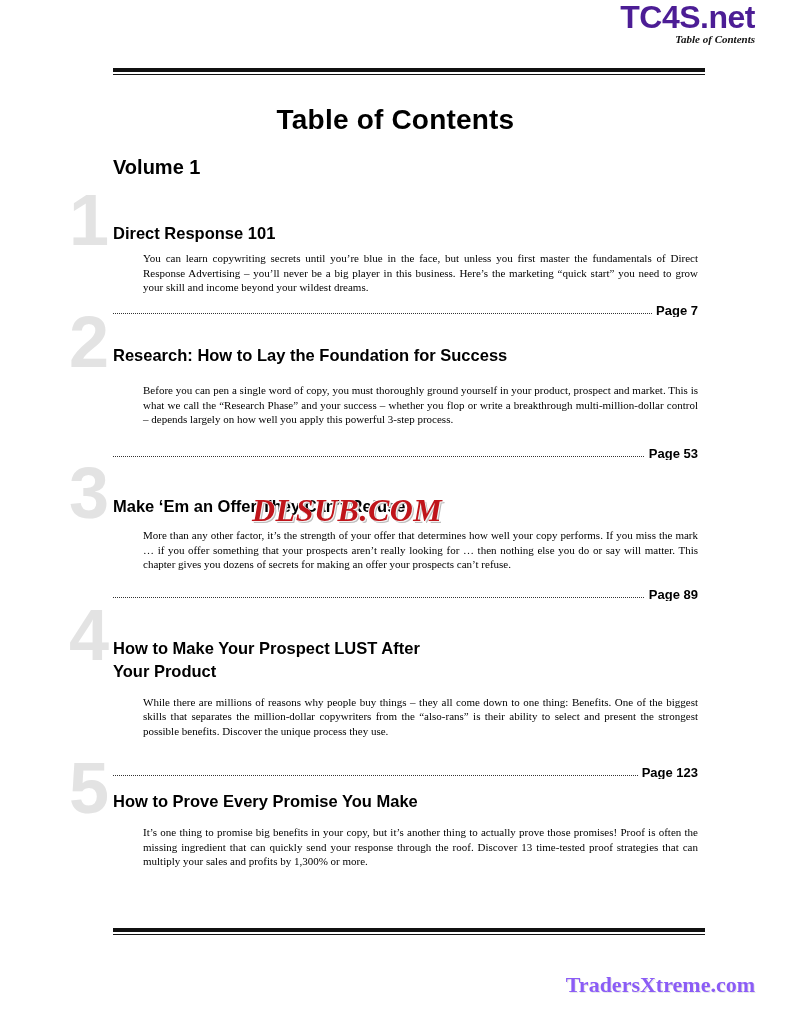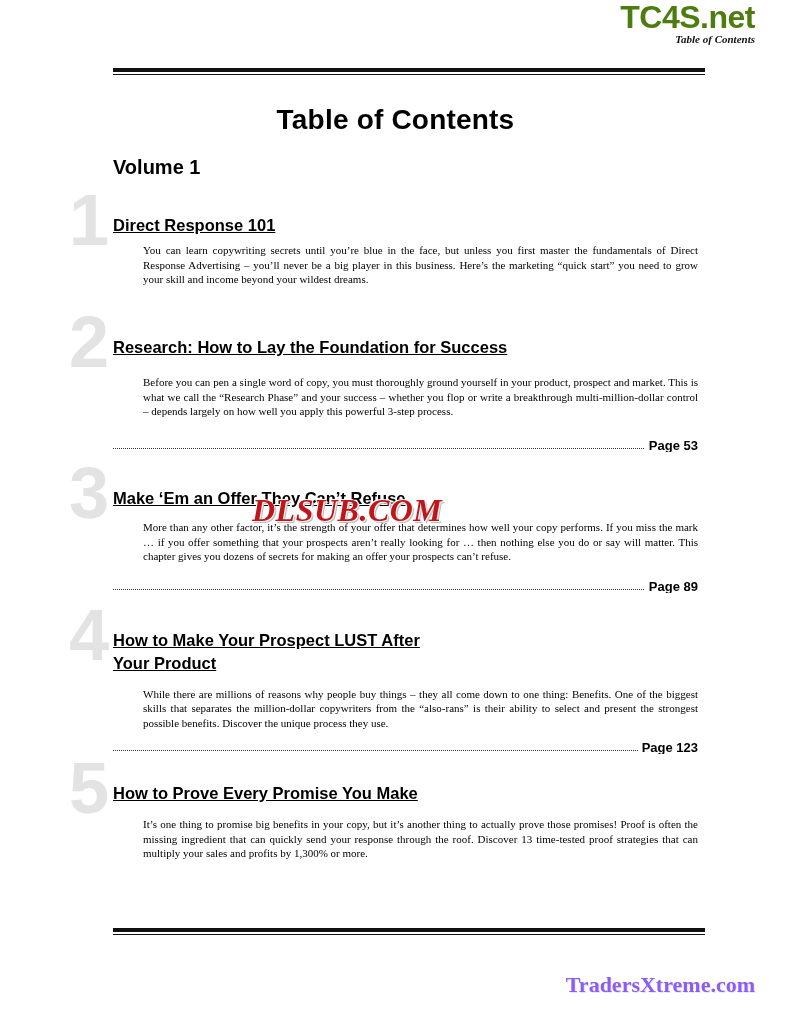--- a/index.html
+++ b/index.html
@@ -21,21 +21,21 @@
     position: absolute;
     top: 0;
     right: 36px;
     text-align: right;
   }
   .brand {
     font-family: "Liberation Sans", sans-serif;
     font-weight: bold;
     font-size: 32px;
     letter-spacing: -0.5px;
-    color: #4d7c0f;
+    color: #4c1d95;
     line-height: 1.1;
   }
   .brand-sub {
     font-family: "Liberation Serif", serif;
     font-style: italic;
     font-weight: bold;
     font-size: 11px;
     color: #111;
     margin-top: -2px;
   }
@@ -146,22 +146,21 @@
     font-size: 72px;
     color: #e3e3e3;
     line-height: 1;
     user-select: none;
   }
   .entry-title {
     font-family: "Liberation Sans", sans-serif;
     font-weight: bold;
     font-size: 16.5px;
     line-height: 1.38;
-    margin: 8px 0 6px 0;
-    text-decoration: underline;
+    margin: 16px 0 6px 0;
   }
   .entry-body {
     font-family: "Liberation Serif", serif;
     font-size: 11px;
     line-height: 1.35;
     text-align: justify;
     margin: 0 0 0 30px;
     width: 555px;
   }
   .leader {
@@ -217,20 +216,24 @@
 
 <div class="wm-script">Table of Contents</div>
 
 <div class="page-title">Table of Contents</div>
 <div class="volume">Volume 1</div>
 
 <div class="entry" style="top:206px;">
   <div class="num">1</div>
   <div class="entry-title">Direct Response 101</div>
   <p class="entry-body">You can learn copywriting secrets until you’re blue in the face, but unless you first master the fundamentals of Direct Response Advertising – you’ll never be a big player in this business. Here’s the marketing “quick start” you need to grow your skill and income beyond your wildest dreams.</p>
+  <div class="leader">
+    <div class="dots"></div>
+    <span class="pg">Page 7</span>
+  </div>
 </div>
 
 <div class="entry" style="top:328px;">
   <div class="num">2</div>
   <div class="entry-title">Research: How to Lay the Foundation for Success</div>
   <p class="entry-body" style="margin-top:16px;">Before you can pen a single word of copy, you must thoroughly ground yourself in your product, prospect and market. This is what we call the “Research Phase” and your success – whether you flop or write a breakthrough multi-million-dollar control – depends largely on how well you apply this powerful 3-step process.</p>
   <div class="leader" style="margin-top:18px;">
     <div class="dots"></div>
     <span class="pg">Page 53</span>
   </div>
@@ -246,21 +249,21 @@
   </div>
 </div>
 
 <div class="wm-dlsub">DLSUB.COM</div>
 
 <div class="entry" style="top:621px;">
   <div class="num">4</div>
   <div class="entry-title" style="white-space:pre-line;">How to Make Your Prospect LUST After
 Your Product</div>
   <p class="entry-body" style="margin-top:12px;">While there are millions of reasons why people buy things – they all come down to one thing: Benefits. One of the biggest skills that separates the million-dollar copywriters from the “also-rans” is their ability to select and present the strongest possible benefits. Discover the unique process they use.</p>
-  <div class="leader" style="margin-top:8px;">
+  <div class="leader" style="margin-top:25px;">
     <div class="dots"></div>
     <span class="pg">Page 123</span>
   </div>
 </div>
 
 <div class="entry" style="top:774px;">
   <div class="num">5</div>
   <div class="entry-title">How to Prove Every Promise You Make</div>
   <p class="entry-body" style="margin-top:12px;">It’s one thing to promise big benefits in your copy, but it’s another thing to actually prove those promises! Proof is often the missing ingredient that can quickly send your response through the roof. Discover 13 time-tested proof strategies that can multiply your sales and profits by 1,300% or more.</p>
 </div>

